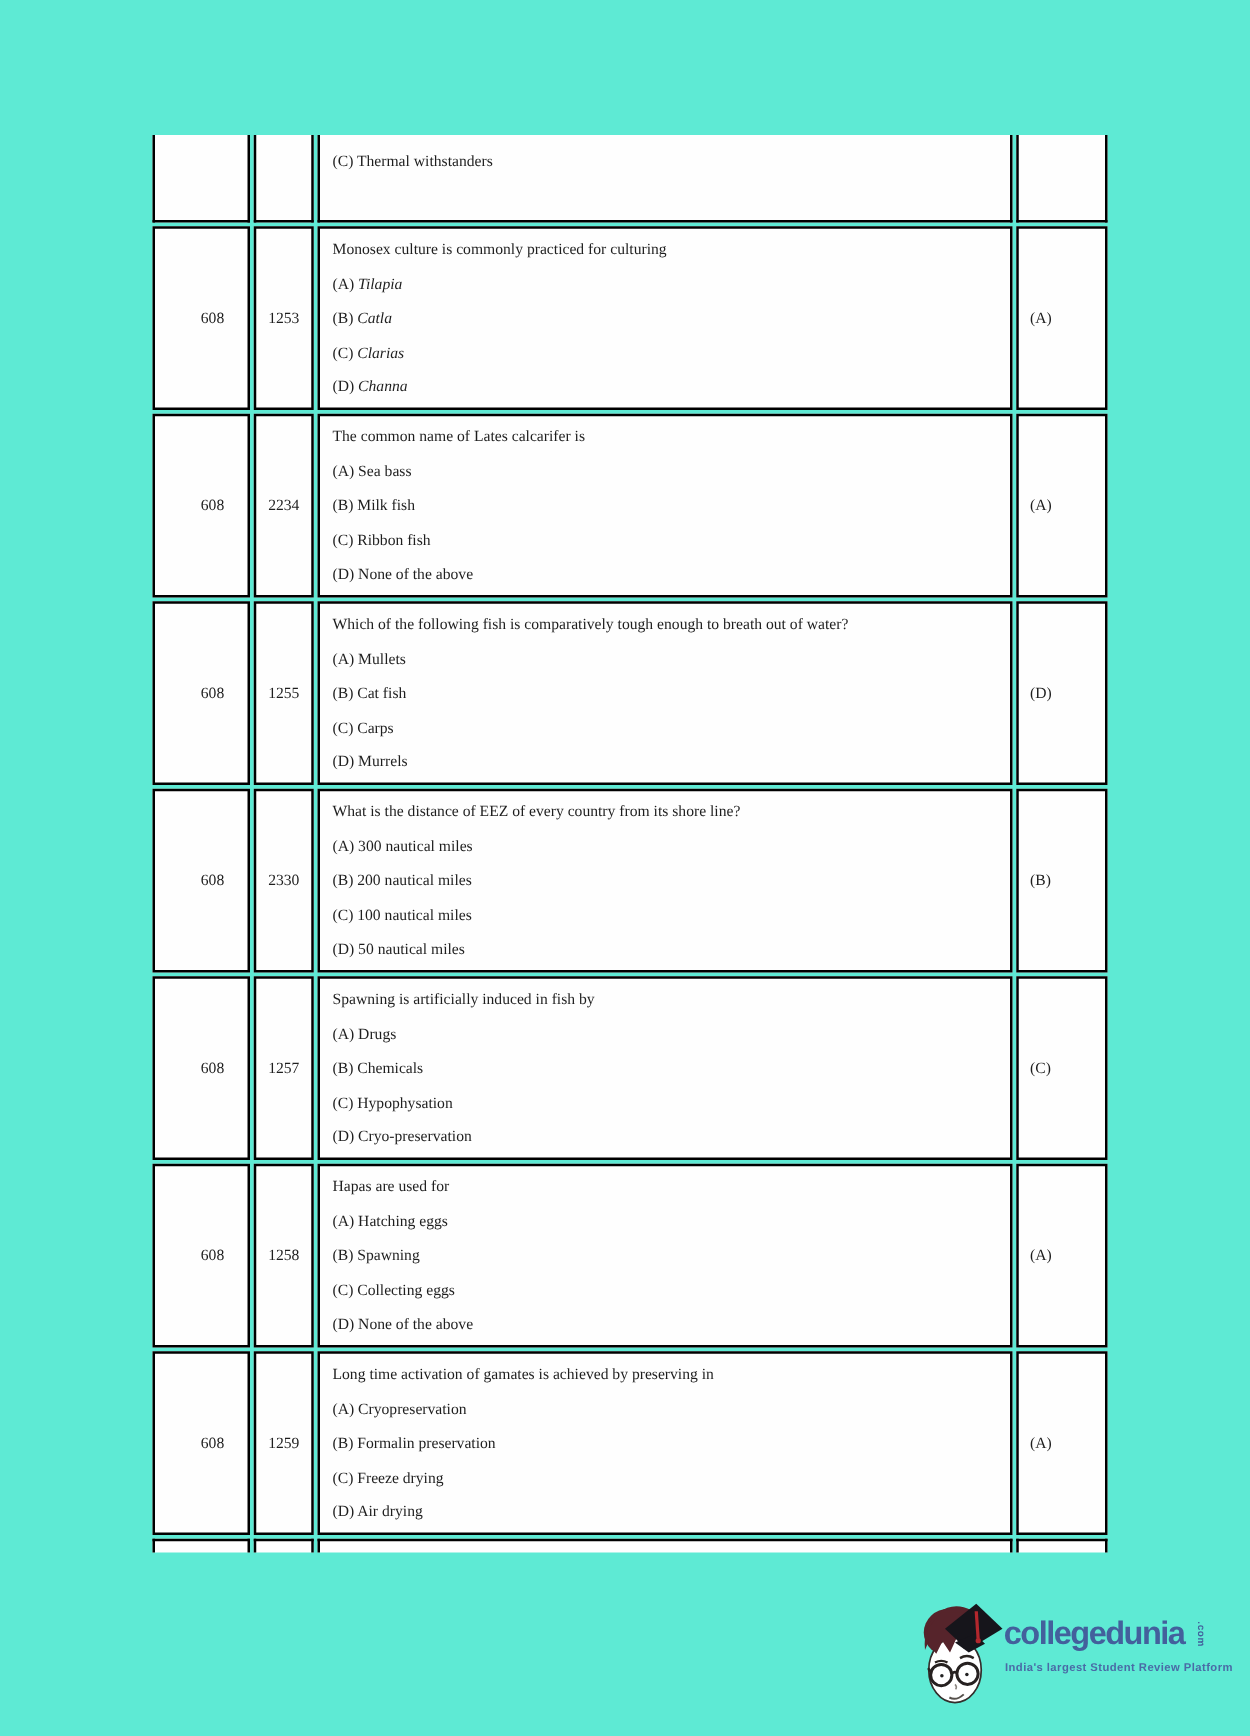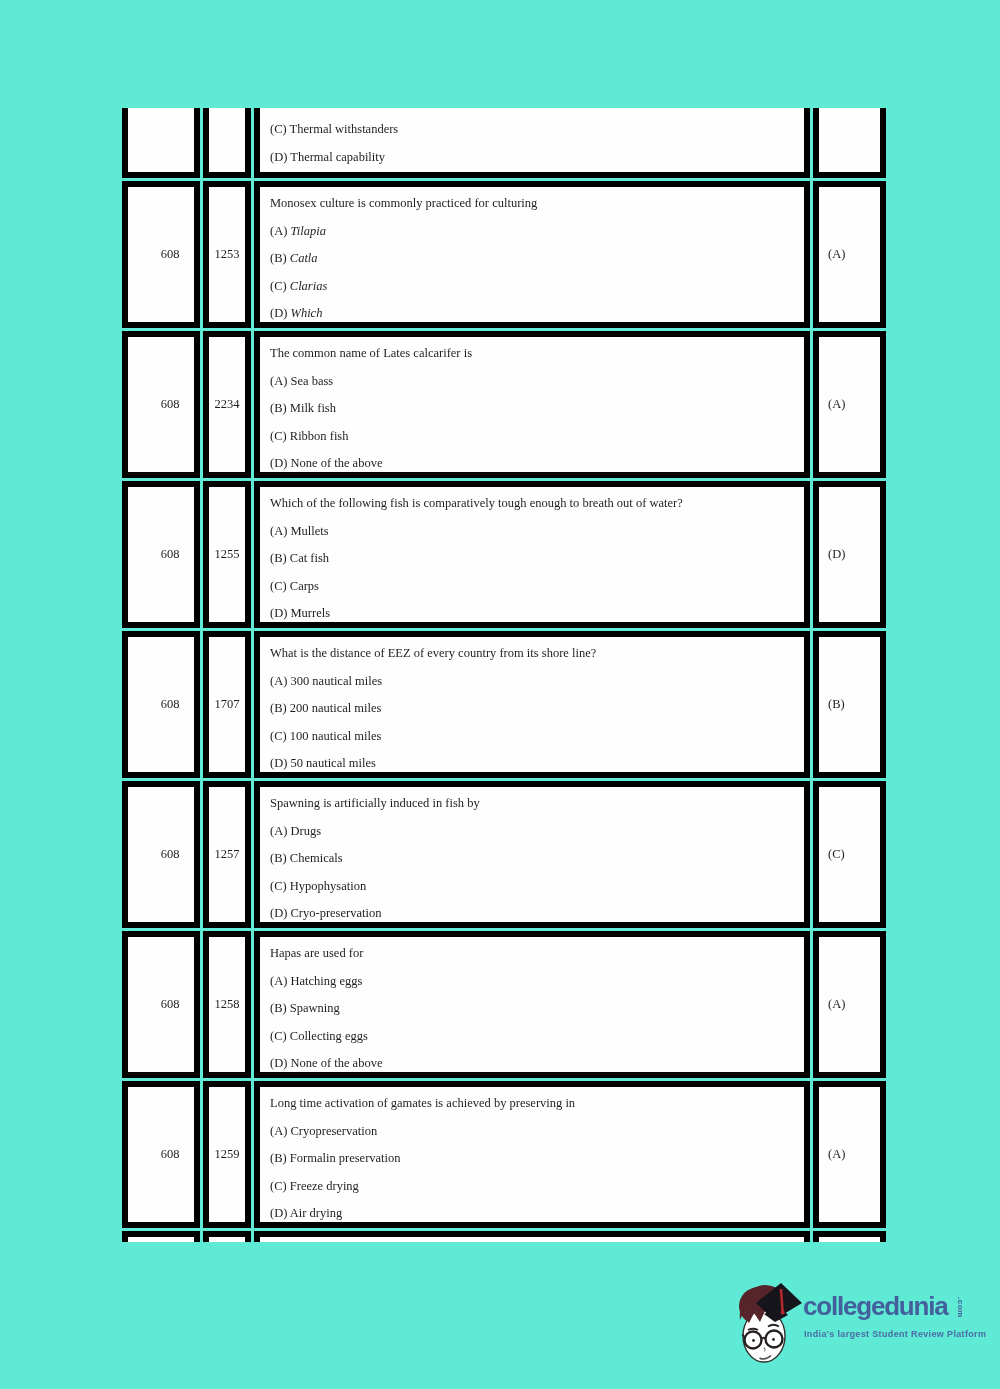--- a/index.html
+++ b/index.html
@@ -8,21 +8,21 @@
     font-family:"Liberation Serif", serif; color:#1e1e1e; overflow:hidden;
   }
   
   .qtable { position:absolute; left:122px; top:108px; }
   .trow {
     display:grid;
     grid-template-columns:78px 48px 556px 73px;
     column-gap:3px;
     margin-bottom:3px;
   }
-  .cell { border:6px solid #000000; box-sizing:border-box; background:#fefefe; }
+  .cell { border:2px solid #000000; box-sizing:border-box; background:#fefefe; }
   .qrow .cell { height:147px; }
   .partial-top .cell { height:70px; border-top:none; }
   .partial-bottom { margin-bottom:0; }
   .partial-bottom .cell { height:11px; border-bottom:none; }
   .c-code, .c-qno {
     display:flex; align-items:center; justify-content:center;
     font-size:12.5px;
   }
   .c-code { padding-right:12px;padding-left:30px; }
   .c-q { padding:3px 10px 0 10px; }
@@ -55,34 +55,33 @@
 
 <div class="page">
 
   <div class="qtable">
 
     <div class="trow partial-top">
       <div class="cell c-code"></div>
       <div class="cell c-qno"></div>
       <div class="cell c-q">
         <p><span>(C)</span> <span>Thermal withstanders</span></p>
-        <p><span>(D)</span> <span>Thermal capability</span></p>
       </div>
       <div class="cell c-ans"></div>
     </div>
 
     <div class="trow qrow">
       <div class="cell c-code">608</div>
       <div class="cell c-qno">1253</div>
       <div class="cell c-q">
         <p>Monosex culture is commonly practiced for culturing</p>
         <p><span>(A)</span> <span class="it">Tilapia</span></p>
         <p><span>(B)</span> <span class="it">Catla</span></p>
         <p><span>(C)</span> <span class="it">Clarias</span></p>
-        <p><span>(D)</span> <span class="it">Which</span></p>
+        <p><span>(D)</span> <span class="it">Channa</span></p>
       </div>
       <div class="cell c-ans">(A)</div>
     </div>
 
     <div class="trow qrow">
       <div class="cell c-code">608</div>
       <div class="cell c-qno">2234</div>
       <div class="cell c-q">
         <p>The common name of Lates calcarifer is</p>
         <p><span>(A)</span> <span>Sea bass</span></p>
@@ -101,21 +100,21 @@
         <p><span>(A)</span> <span>Mullets</span></p>
         <p><span>(B)</span> <span>Cat fish</span></p>
         <p><span>(C)</span> <span>Carps</span></p>
         <p><span>(D)</span> <span>Murrels</span></p>
       </div>
       <div class="cell c-ans">(D)</div>
     </div>
 
     <div class="trow qrow">
       <div class="cell c-code">608</div>
-      <div class="cell c-qno">1707</div>
+      <div class="cell c-qno">2330</div>
       <div class="cell c-q">
         <p>What is the distance of EEZ of every country from its shore line?</p>
         <p><span>(A)</span> <span>300 nautical miles</span></p>
         <p><span>(B)</span> <span>200 nautical miles</span></p>
         <p><span>(C)</span> <span>100 nautical miles</span></p>
         <p><span>(D)</span> <span>50 nautical miles</span></p>
       </div>
       <div class="cell c-ans">(B)</div>
     </div>
 

